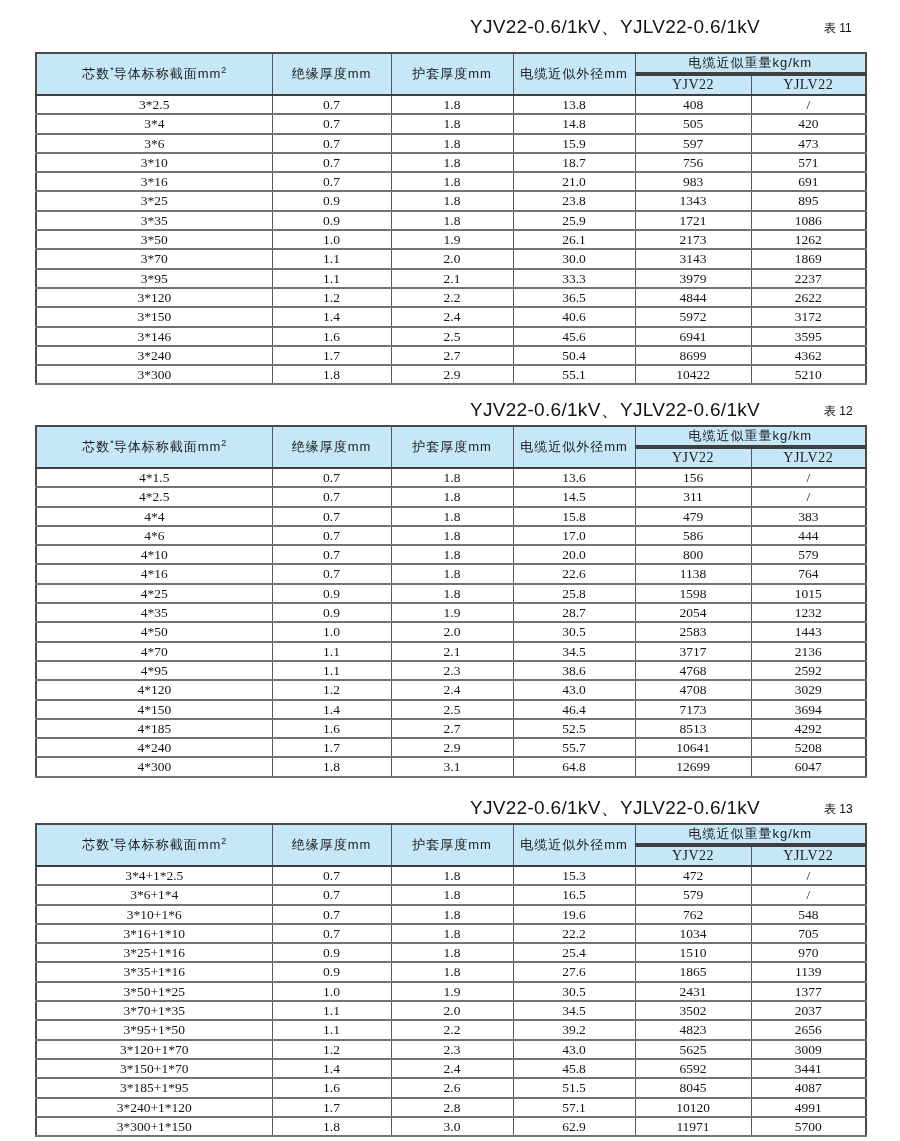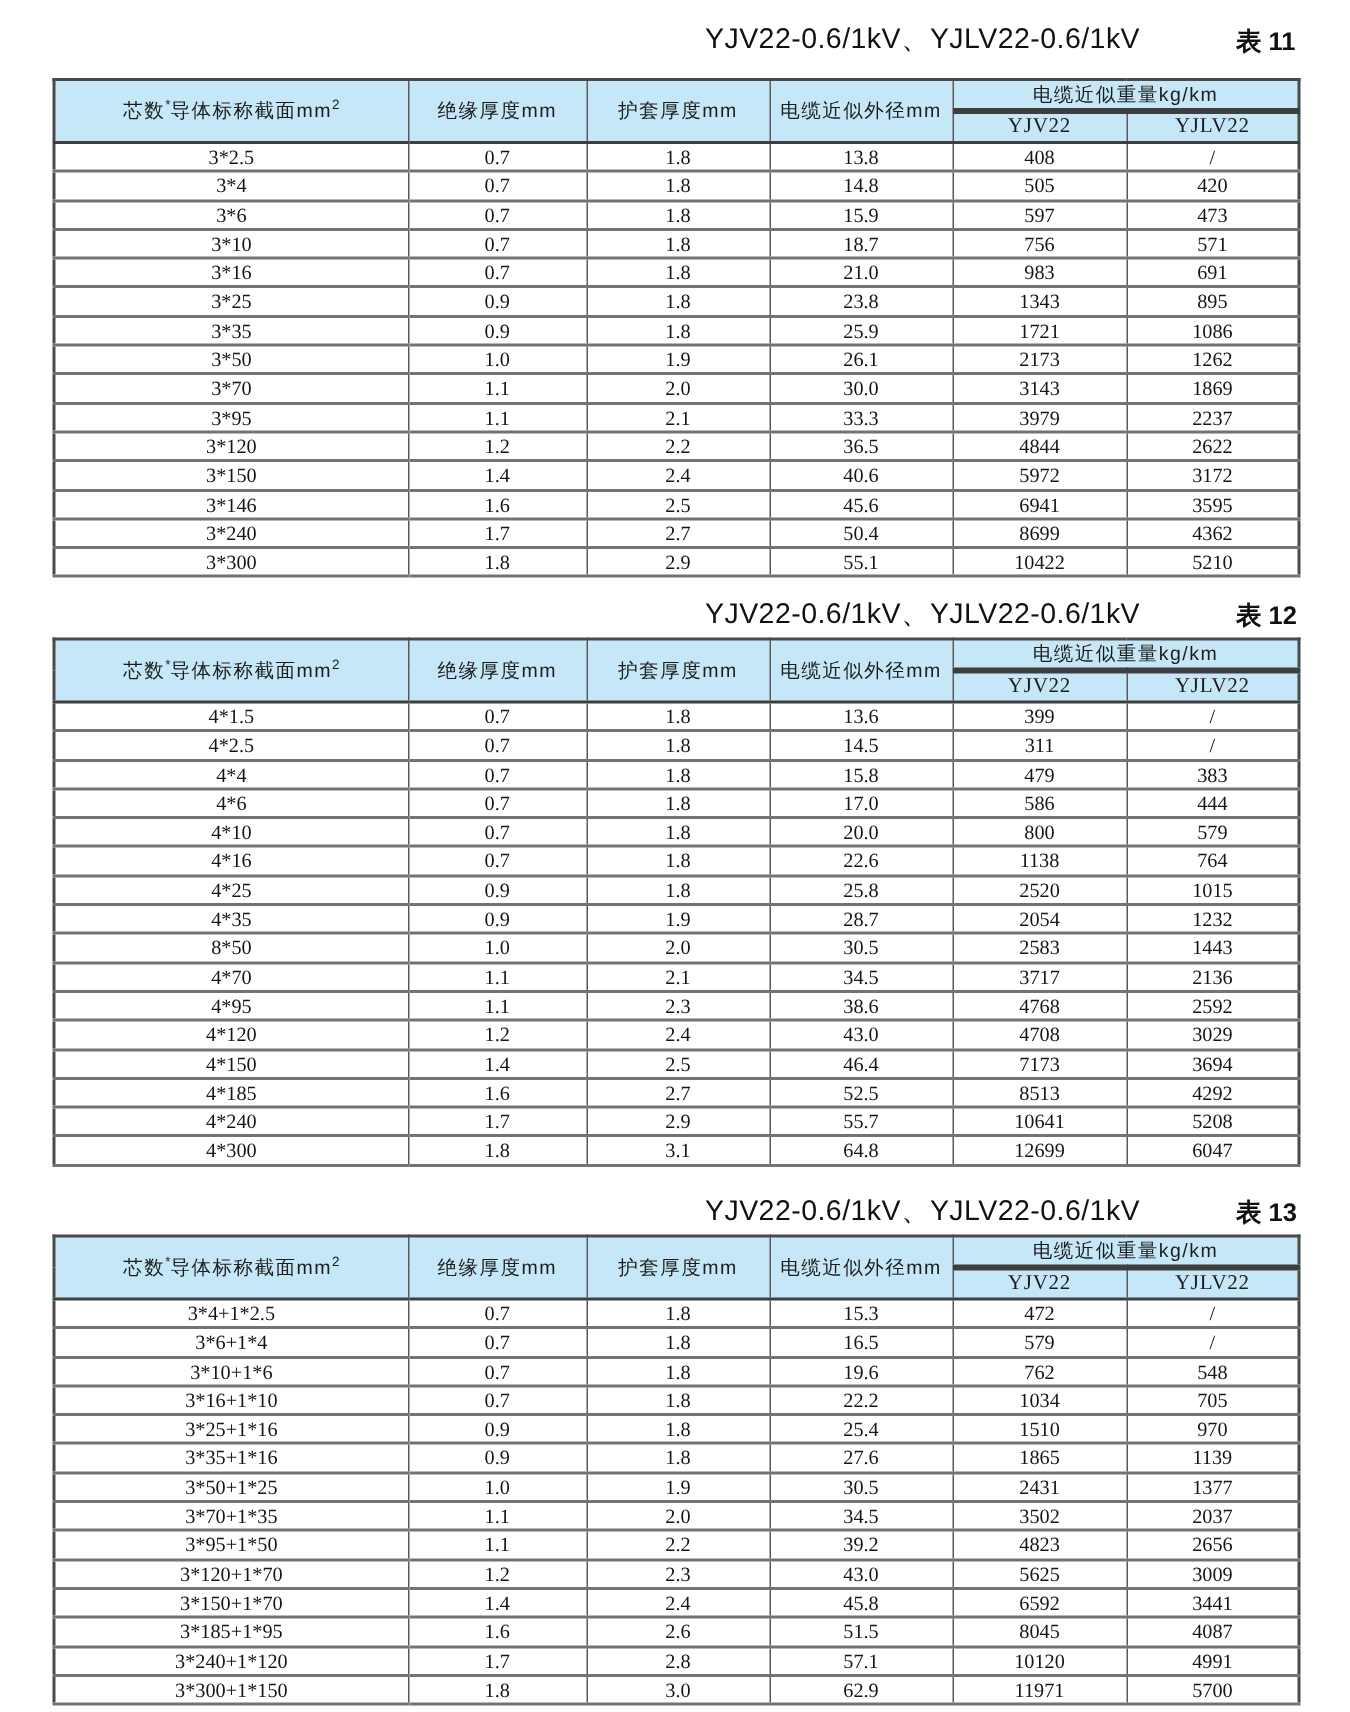--- a/index.html
+++ b/index.html
@@ -41,22 +41,22 @@
     font-weight: 500;
     letter-spacing: 0.3px;
     color: #111;
     line-height: 28px;
     white-space: nowrap;
   }
   .tbl-no {
     position: absolute;
     left: 824px;
     top: 1px;
-    font-size: 17px;
-    font-weight: 700;
+    font-size: 12px;
+    font-weight: 400;
     color: #111;
     line-height: 28px;
     white-space: nowrap;
   }
 
   table.spec {
     margin-left: 35px;
     width: 830px;
     border-collapse: collapse;
     table-layout: fixed;
@@ -305,21 +305,21 @@
           <th>YJV22</th>
           <th>YJLV22</th>
         </tr>
       </thead>
       <tbody>
           <tr>
             <td>4*1.5</td>
             <td>0.7</td>
             <td>1.8</td>
             <td>13.6</td>
-            <td>399</td>
+            <td>156</td>
             <td>/</td>
           </tr>
           <tr>
             <td>4*2.5</td>
             <td>0.7</td>
             <td>1.8</td>
             <td>14.5</td>
             <td>311</td>
             <td>/</td>
           </tr>
@@ -353,33 +353,33 @@
             <td>1.8</td>
             <td>22.6</td>
             <td>1138</td>
             <td>764</td>
           </tr>
           <tr>
             <td>4*25</td>
             <td>0.9</td>
             <td>1.8</td>
             <td>25.8</td>
-            <td>2520</td>
+            <td>1598</td>
             <td>1015</td>
           </tr>
           <tr>
             <td>4*35</td>
             <td>0.9</td>
             <td>1.9</td>
             <td>28.7</td>
             <td>2054</td>
             <td>1232</td>
           </tr>
           <tr>
-            <td>8*50</td>
+            <td>4*50</td>
             <td>1.0</td>
             <td>2.0</td>
             <td>30.5</td>
             <td>2583</td>
             <td>1443</td>
           </tr>
           <tr>
             <td>4*70</td>
             <td>1.1</td>
             <td>2.1</td>

